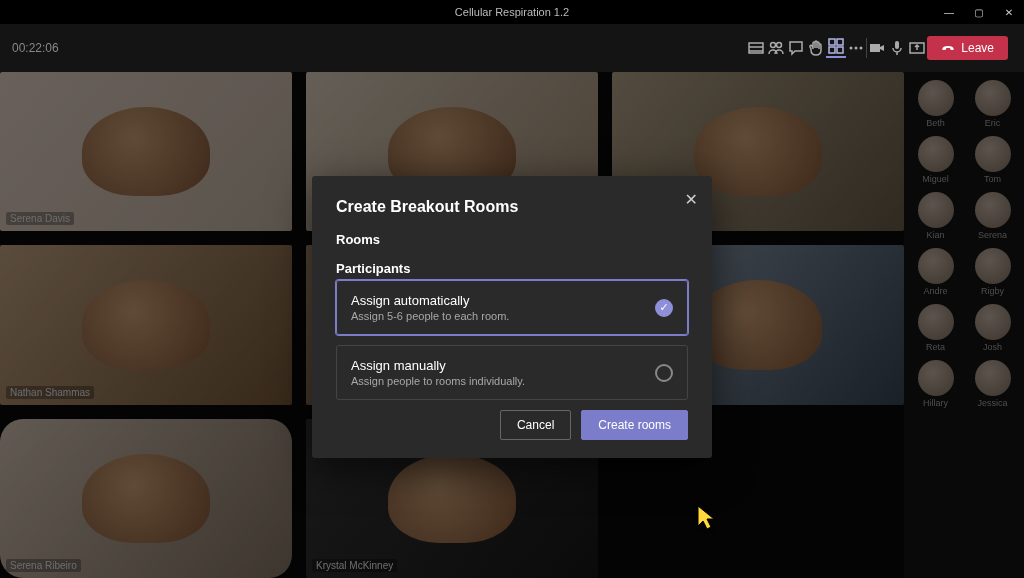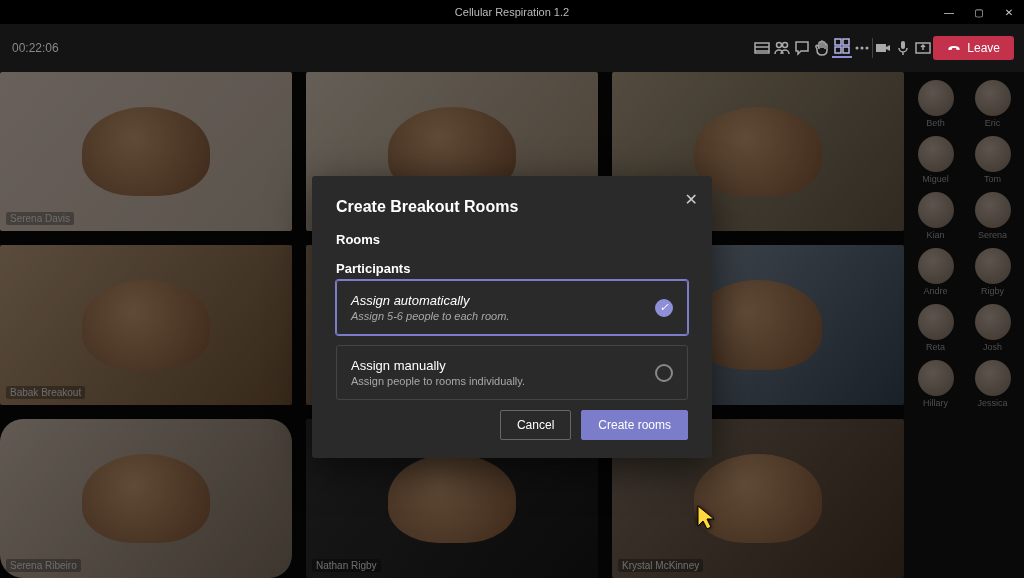--- a/index.html
+++ b/index.html
@@ -3,21 +3,21 @@
 <meta charset="utf-8">
 <style>
   * { box-sizing: border-box; margin: 0; padding: 0; }
   html, body { width: 1024px; height: 578px; overflow: hidden; font-family: 'Segoe UI', Arial, sans-serif; background: #000; }
   .window { width: 1024px; height: 578px; background: #1f1f1f; position: relative; display: flex; flex-direction: column; }
   .titlebar { height: 24px; background: #000; display: flex; align-items: center; justify-content: center; position: relative; font-size: 11px; color: #bbb; }
   .window-controls { position: absolute; right: 0; top: 0; display: flex; gap: 0; }
   .window-controls div { width: 30px; height: 24px; display: flex; align-items: center; justify-content: center; color: #ccc; font-size: 10px; }
   .toolbar { height: 48px; background: #141414; display: flex; align-items: center; padding: 0 12px; position: relative; }
   .timer { color: #888; font-size: 12px; }
-  .toolbar-right { position: absolute; right: 10px; display: flex; align-items: center; }
+  .toolbar-right { position: absolute; right: 16px; display: flex; align-items: center; }
   .toolbar-icon { width: 20px; height: 20px; display: flex; align-items: center; justify-content: center; color: #aaa; }
   .toolbar-icon.active { color: #b2b5e6; border-bottom: 2px solid #8b8dd9; padding-bottom: 2px; }
   .leave-btn { background: #c4314b; color: #fff; border: none; border-radius: 3px; padding: 5px 14px; font-size: 12px; display: flex; align-items: center; gap: 6px; }
   .leave-btn svg { width: 14px; height: 14px; }
 
   .main { flex: 1; display: flex; position: relative; }
   .video-grid { flex: 1; display: grid; grid-template-columns: repeat(3,1fr); grid-auto-rows: 1fr; gap: 14px; background: #0a0a0a; }
   .tile { background: linear-gradient(135deg,#5a4a3a,#3a3530); position: relative; overflow: hidden; border-radius: 2px; }
   .tile .name { position: absolute; left: 6px; bottom: 6px; font-size: 10px; color: #eee; background: rgba(0,0,0,.3); padding: 1px 4px; border-radius: 2px; }
   .tile .avatar-sim { position:absolute; inset:0; display:flex; align-items:center; justify-content:center;}
@@ -42,21 +42,21 @@
 
   
   .dialog { position: absolute; width: 400px; top: 104px; left: 312px; background: #2b2a2a; border-radius: 3px; padding: 22px 24px 18px; color: #ddd; box-shadow: 0 10px 40px rgba(0,0,0,.6); }
   .dialog-close { position: absolute; right: 14px; top: 14px; color: #ccc; font-size: 16px; background: none; border: none; cursor: pointer; }
   .dialog h2 { font-size: 16px; font-weight: 600; color: #fff; margin-bottom: 16px; }
   .section-label { font-size: 13px; font-weight: 600; color: #fff; margin-bottom: 4px; }
   .section-sub { font-size: 12px; color: #bdbdbd; margin-bottom: 10px; display: flex; justify-content: space-between; align-items: center; }
   .room-select { display: flex; align-items: center; gap: 8px; color: #fff; font-size: 13px; }
   .room-select svg { width: 12px; height: 12px; }
   .option { border: 1px solid #444; border-radius: 3px; padding: 12px 14px; margin-bottom: 10px; display: flex; justify-content: space-between; align-items: center; }
-  .option.selected { border-color: #7b7dcb; box-shadow: 0 0 0 1px #7b7dcb; font-style: italic; }
+  .option.selected { border-color: #7b7dcb; box-shadow: 0 0 0 1px #7b7dcb; }
   .opt-title { font-size: 13px; color: #fff; font-weight: 500; }
   .opt-sub { font-size: 11px; color: #a8a8a8; margin-top: 2px; }
   .radio { width: 18px; height: 18px; border-radius: 50%; border: 2px solid #888; flex-shrink: 0; }
   .radio.checked { border-color: #8e8fd9; background: #8e8fd9; display: flex; align-items: center; justify-content: center; }
   .radio.checked::after { content: '✓'; color: #fff; font-size: 11px; }
   .dialog-actions { display: flex; justify-content: flex-end; gap: 10px; margin-top: 8px; }
   .btn { font-size: 12px; padding: 7px 16px; border-radius: 2px; cursor: pointer; }
   .btn-secondary { background: transparent; border: 1px solid #666; color: #fff; }
   .btn-primary { background: #7b7dcb; border: 1px solid #7b7dcb; color: #fff; }
 
@@ -161,43 +161,37 @@
         </div>
         <div class="tile">
           <div class="avatar-sim">
             <div class="head"></div>
           </div>
         </div>
         <div class="tile">
           <div class="avatar-sim">
             <div class="head"></div>
           </div>
-          <span class="name">Babak Breakout</span>
+          <span class="name">Nathan Shammas</span>
         </div>
         <div class="tile">
           <div class="avatar-sim">
             <div class="head"></div>
           </div>
         </div>
         <div class="tile">
           <div class="avatar-sim">
             <div class="head"></div>
           </div>
         </div>
         <div class="tile">
           <div class="avatar-sim">
             <div class="head"></div>
           </div>
           <span class="name">Serena Ribeiro</span>
-        </div>
-        <div class="tile">
-          <div class="avatar-sim">
-            <div class="head"></div>
-          </div>
-          <span class="name">Nathan Rigby</span>
         </div>
         <div class="tile">
           <div class="avatar-sim">
             <div class="head"></div>
           </div>
           <span class="name">Krystal McKinney</span>
         </div>
       </div>
     <div class="side-panel" id="side-panel">
         <div class="side-item">

